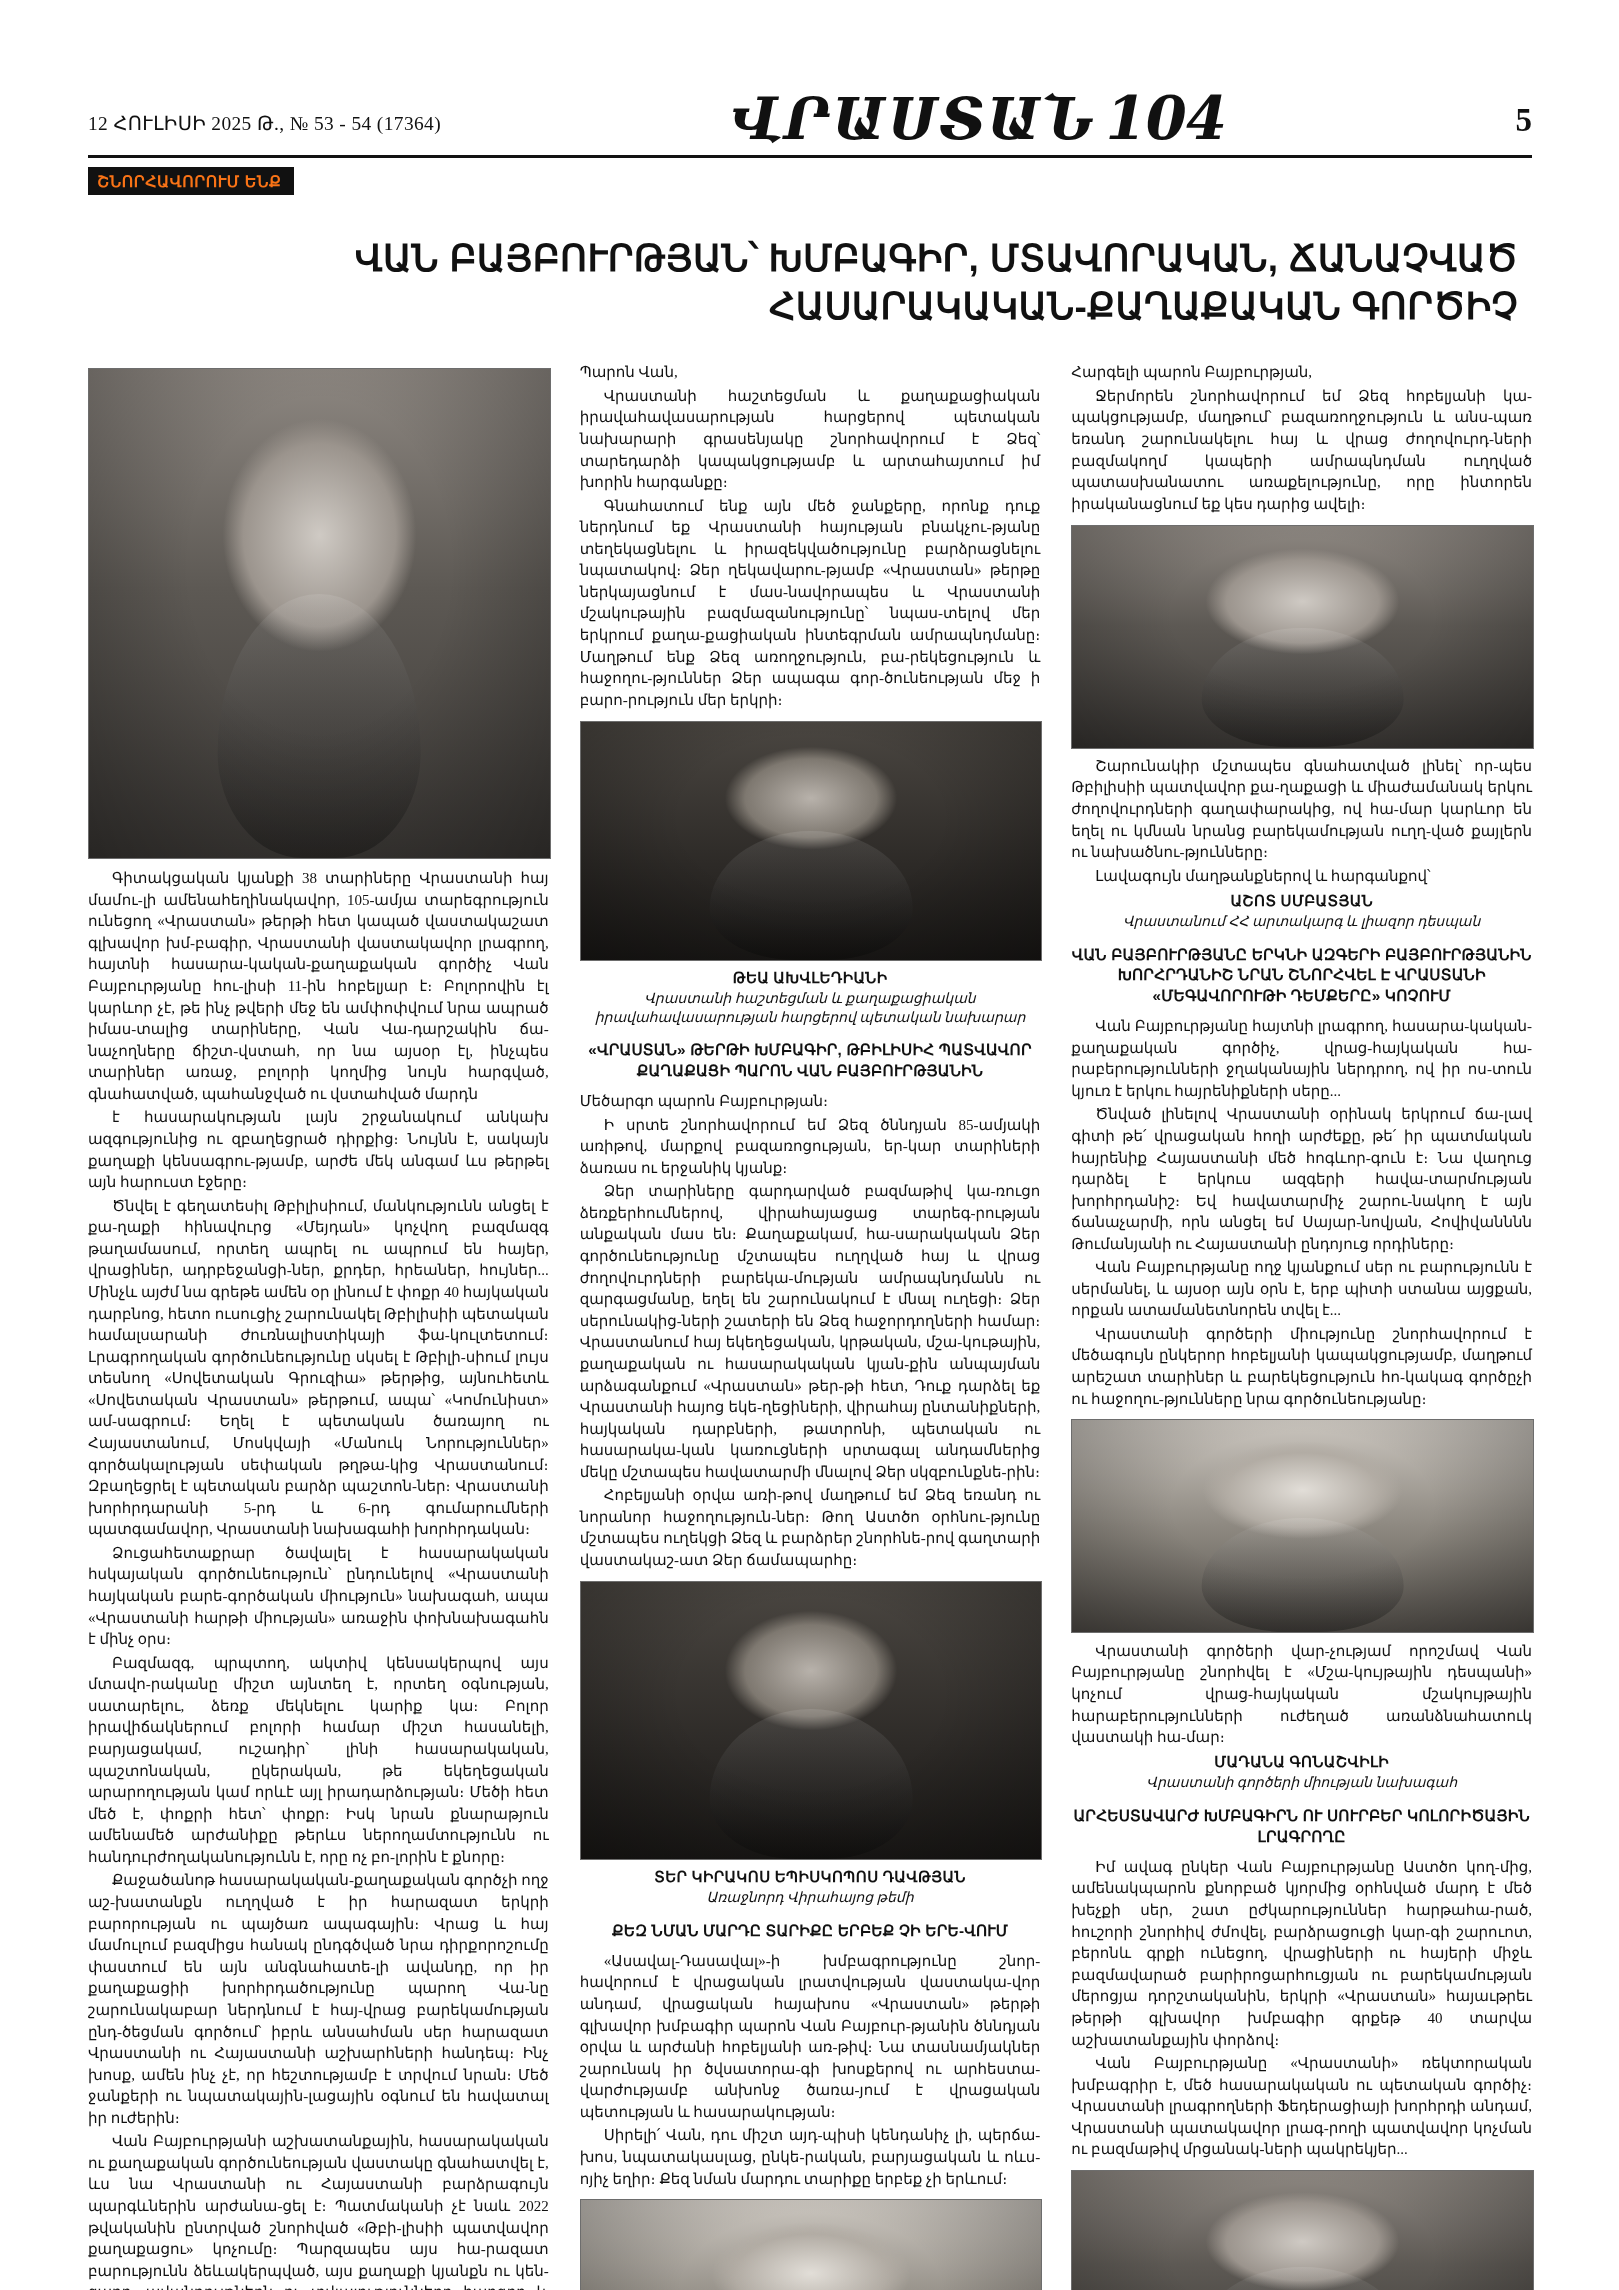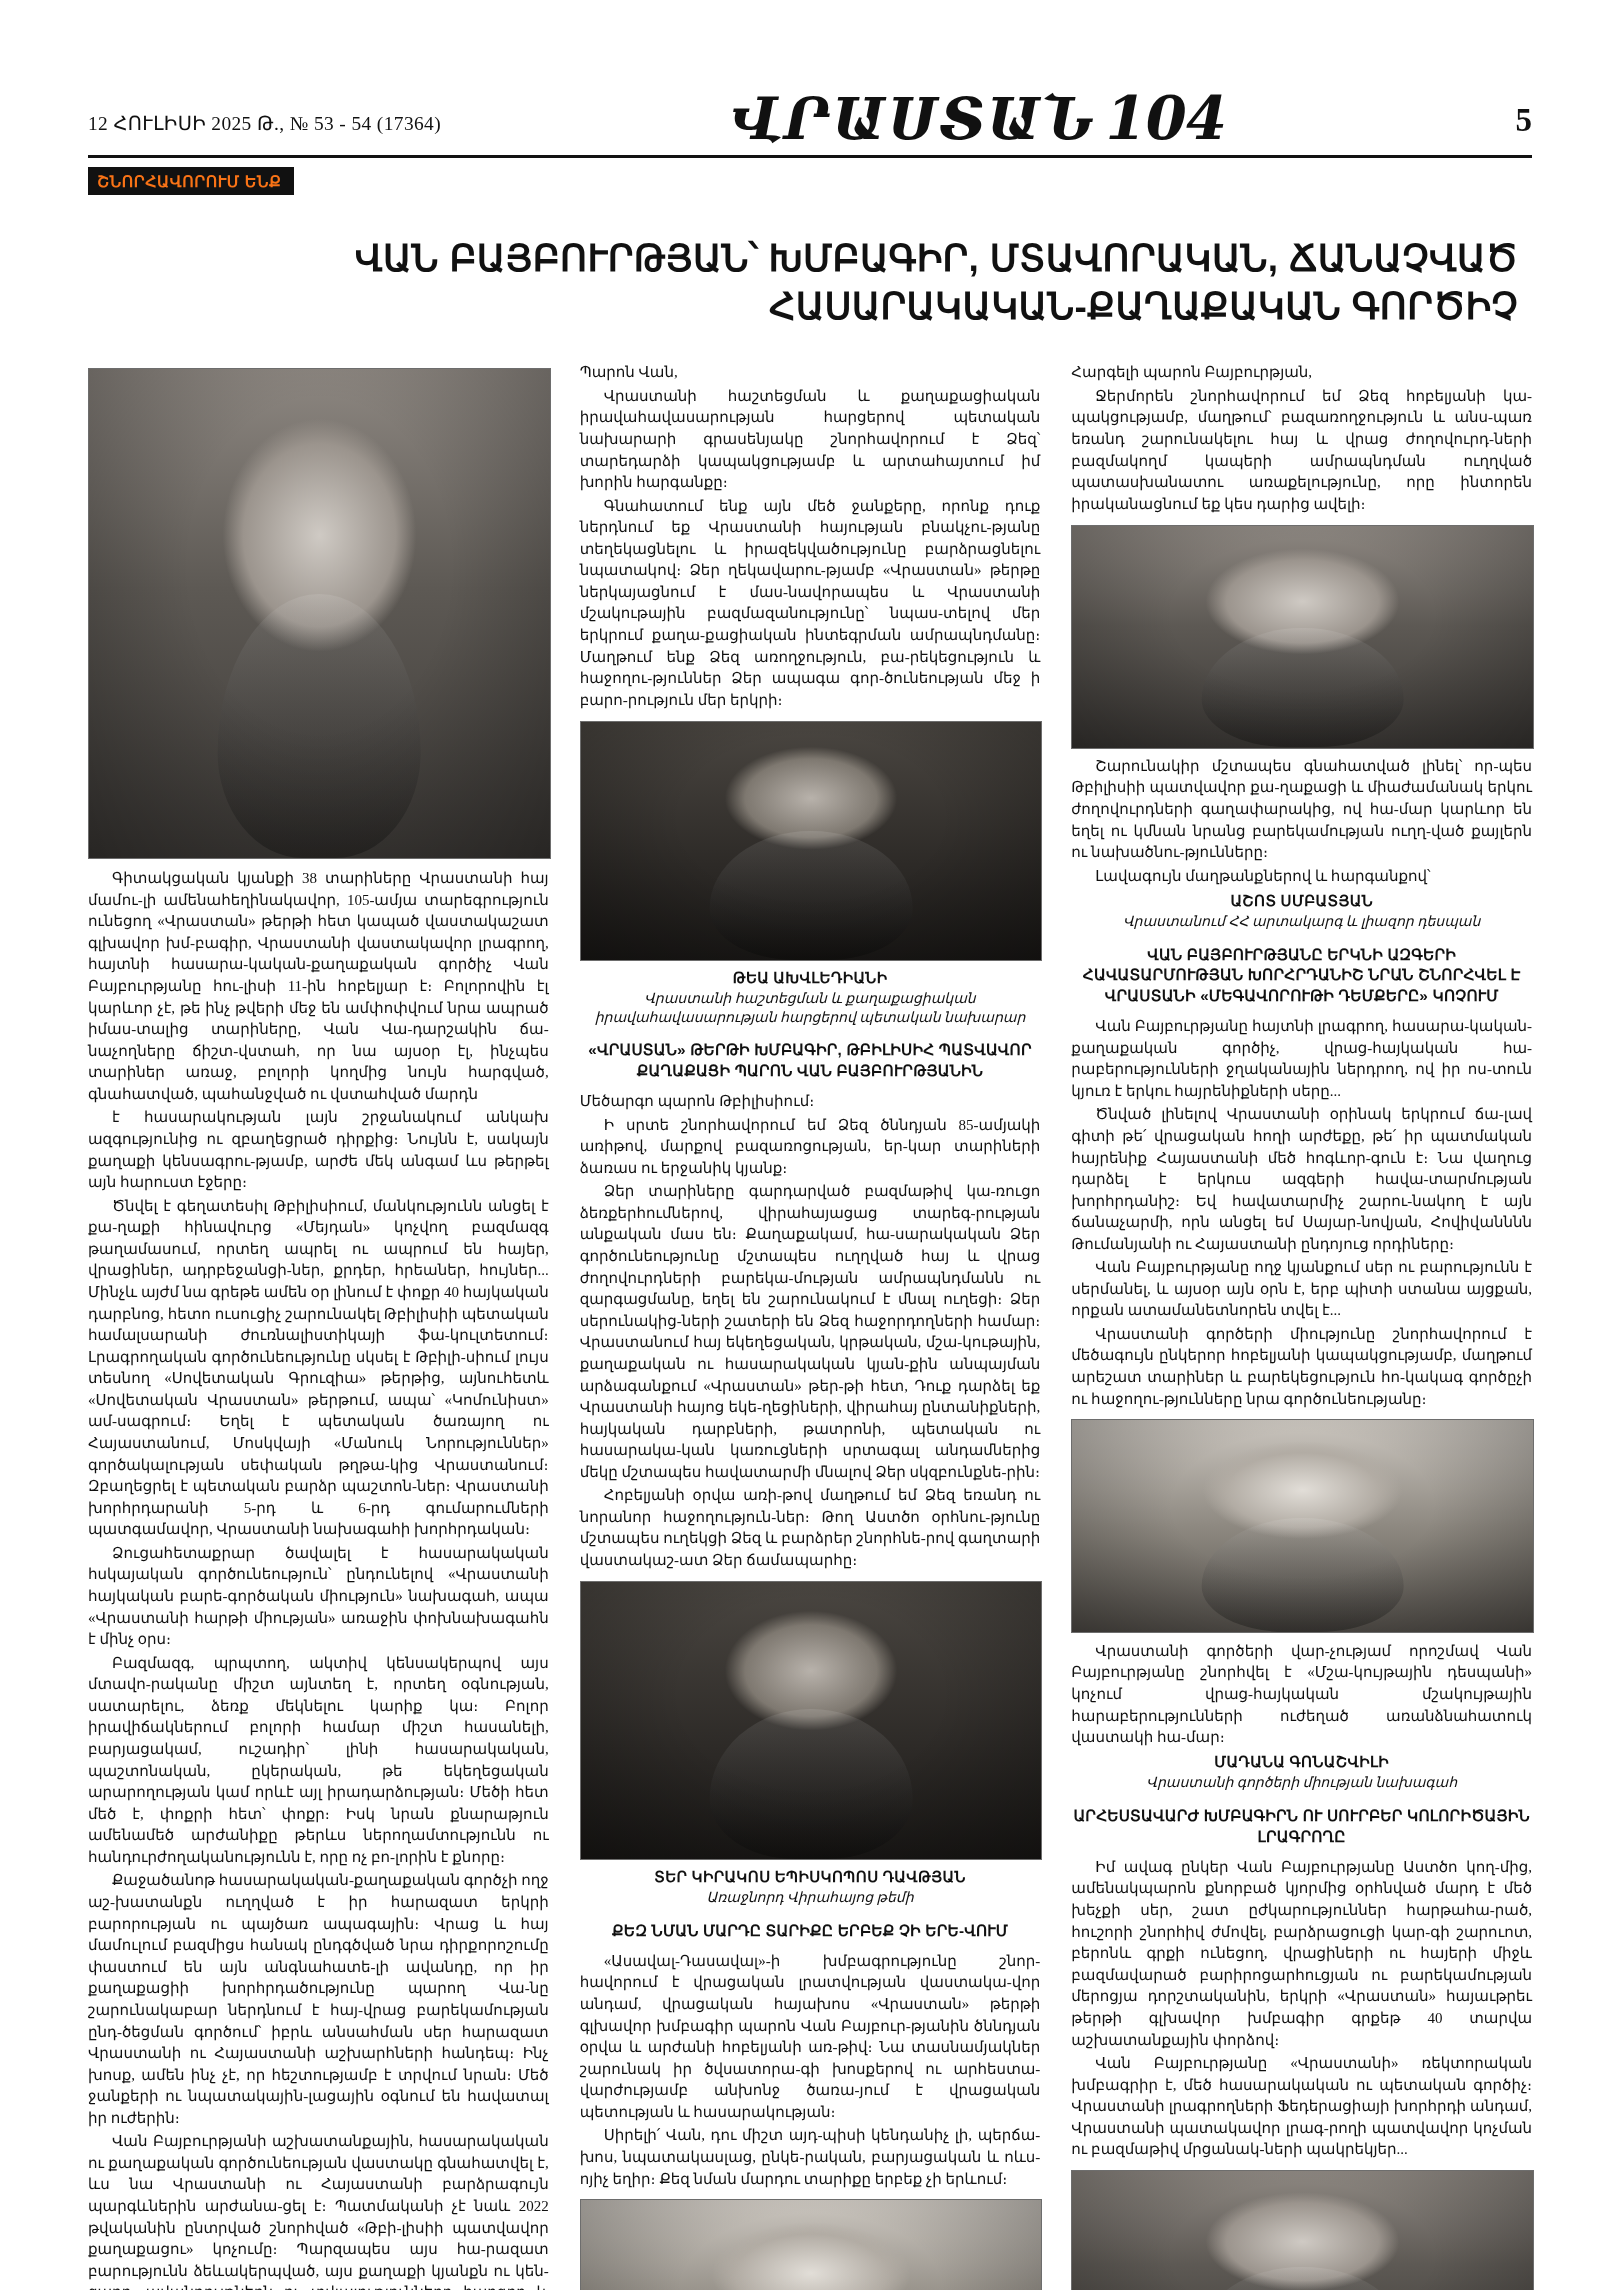--- a/index.html
+++ b/index.html
@@ -233,21 +233,21 @@
       <div class="photo photo-small">
         <div class="face f-dark"></div>
         <div class="vignette"></div>
       </div>
       <div class="caption">
         <span class="nm">ԹԵԱ ԱԽՎԼԵԴԻԱՆԻ</span>
         <span>Վրաստանի հաշտեցման և քաղաքացիական իրավահավասարության հարցերով պետական նախարար</span>
       </div>
 
       <div class="subhead">«ՎՐԱՍՏԱՆ» ԹԵՐԹԻ ԽՄԲԱԳԻՐ, ԹԲԻԼԻՍԻՀ ՊԱՏՎԱՎՈՐ ՔԱՂԱՔԱՑԻ ՊԱՐՈՆ ՎԱՆ ԲԱՅԲՈՒՐԹՅԱՆԻՆ</div>
-      <p class="noindent">Մեծարգո պարոն Թբիլիսիում։</p>
+      <p class="noindent">Մեծարգո պարոն Բայբուրթյան։</p>
       <p>Ի սրտե շնորհավորում եմ Ձեզ ծննդյան 85-ամյակի առիթով, մարքով բազառոցության, եր-կար տարիների ձառաս ու երջանիկ կյանք։</p>
       <p>Ձեր տարիները գարդարված բազմաթիվ կա-ռուցո ձեռքերհումներով, վիրահայացաց տարեգ-րության անքական մաս են։ Քաղաքակամ, հա-սարակական Ձեր գործունեությունը մշտապես ուղղված հայ և վրաց ժողովուրդների բարեկա-մության ամրապնդմանն ու զարգացմանը, եղել են շարունակում է մնալ ուղեցի։ Ձեր սերունակից-ների շատերի են Ձեզ հաջորդողների համար։ Վրաստանում հայ եկեղեցական, կրթական, մշա-կութային, քաղաքական ու հասարակական կյան-քին անպայման արձագանքում «Վրաստան» թեր-թի հետ, Դուք դարձել եք Վրաստանի հայոց եկե-ղեցիների, վիրահայ ընտանիքների, հայկական դարբների, թատրոնի, պետական ու հասարակա-կան կառուցների սրտագալ անդամներից մեկը մշտապես հավատարմի մնալով Ձեր սկզբունքնե-րին։</p>
       <p>Հոբելյանի օրվա առի-թով մաղթում եմ Ձեզ եռանդ ու նորանոր հաջողություն-ներ։ Թող Աստծո օրհնու-թյունը մշտապես ուղեկցի Ձեզ և բարձրեր շնորհնե-րով գաղտարի վաստակաշ-ատ Ձեր ճամապարհը։</p>
 
       <div class="photo photo-inline">
         <div class="face f-dark"></div>
         <div class="vignette"></div>
       </div>
       <div class="caption">
         <span class="nm">ՏԵՐ ԿԻՐԱԿՈՍ ԵՊԻՍԿՈՊՈՍ ԴԱՎԹՅԱՆ</span>
@@ -273,21 +273,21 @@
         <div class="face"></div>
         <div class="vignette"></div>
       </div>
       <p>Շարունակիր մշտապես գնահատված լինել՝ որ-պես Թբիլիսիի պատվավոր քա-ղաքացի և միաժամանակ երկու ժողովուրդների գաղափարակից, ով հա-մար կարևոր են եղել ու կմնան նրանց բարեկամության ուղղ-ված քայլերն ու նախածնու-թյունները։</p>
       <p>Լավագույն մաղթանքներով և հարգանքով՝</p>
       <div class="caption">
         <span class="nm">ԱՇՈՏ ՍՄԲԱՏՅԱՆ</span>
         <span>Վրաստանում ՀՀ արտակարգ և լիազոր դեսպան</span>
       </div>
 
-      <div class="subhead">ՎԱՆ ԲԱՅԲՈՒՐԹՅԱՆԸ ԵՐԿՆԻ ԱԶԳԵՐԻ ՀԱՎԱՏԱՐՄՈՒԹՅԱՆ ԽՈՐՀՐԴԱՆԻՇ ՆՐԱՆ ՇՆՈՐՀՎԵԼ Է ՎՐԱՍՏԱՆԻ «ՄԵԳԱՎՈՐՈՒԹԻ ԴԵՄՔԵՐԸ» ԿՈՉՈՒՄ</div>
+      <div class="subhead">ՎԱՆ ԲԱՅԲՈՒՐԹՅԱՆԸ ԵՐԿՆԻ ԱԶԳԵՐԻ ԲԱՅԲՈՒՐԹՅԱՆԻՆ ԽՈՐՀՐԴԱՆԻՇ ՆՐԱՆ ՇՆՈՐՀՎԵԼ Է ՎՐԱՍՏԱՆԻ «ՄԵԳԱՎՈՐՈՒԹԻ ԴԵՄՔԵՐԸ» ԿՈՉՈՒՄ</div>
       <p>Վան Բայբուրթյանը հայտնի լրագրող, հասարա-կական-քաղաքական գործիչ, վրաց-հայկական հա-րաբերությունների ջղականային ներդրող, ով իր ոս-տուն կյուռ է երկու հայրենիքների սերը...</p>
       <p>Ծնված լինելով Վրաստանի օրինակ երկրում ճա-լավ գիտի թե՛ վրացական հողի արժեքը, թե՛ իր պատմական հայրենիք Հայաստանի մեծ հոգևոր-գուն է։ Նա վաղուց դարձել է երկուս ազգերի հավա-տարմության խորհրդանիշ։ Եվ հավատարմիչ շարու-նակող է այն ճանաչարմի, որն անցել եմ Սայար-նովյան, Հովիվանննն Թումանյանի ու Հայաստանի ընդոյուց որդիները։</p>
       <p>Վան Բայբուրթյանը ողջ կյանքում սեր ու բարությունն է սերմանել, և այսօր այն օրն է, երբ պիտի ստանա այցքան, որքան ատամանետնորեն տվել է...</p>
       <p>Վրաստանի գործերի միությունը շնորհավորում է մեծագույն ընկերոր հոբելյանի կապակցությամբ, մաղթում արեշատ տարիներ և բարեկեցություն հո-կակագ գործըչի ու հաջողու-թյունները նրա գործունեությանը։</p>
 
       <div class="photo photo-small" style="height:212px;">
         <div class="face f-light"></div>
         <div class="vignette"></div>
       </div>
       <p>Վրաստանի գործերի վար-չությամ որոշմավ Վան Բայբուրթյանը շնորհվել է «Մշա-կույթային դեսպանի» կոչում վրաց-հայկական մշակույթային հարաբերությունների ուժեղած առանձնահատուկ վաստակի հա-մար։</p>

